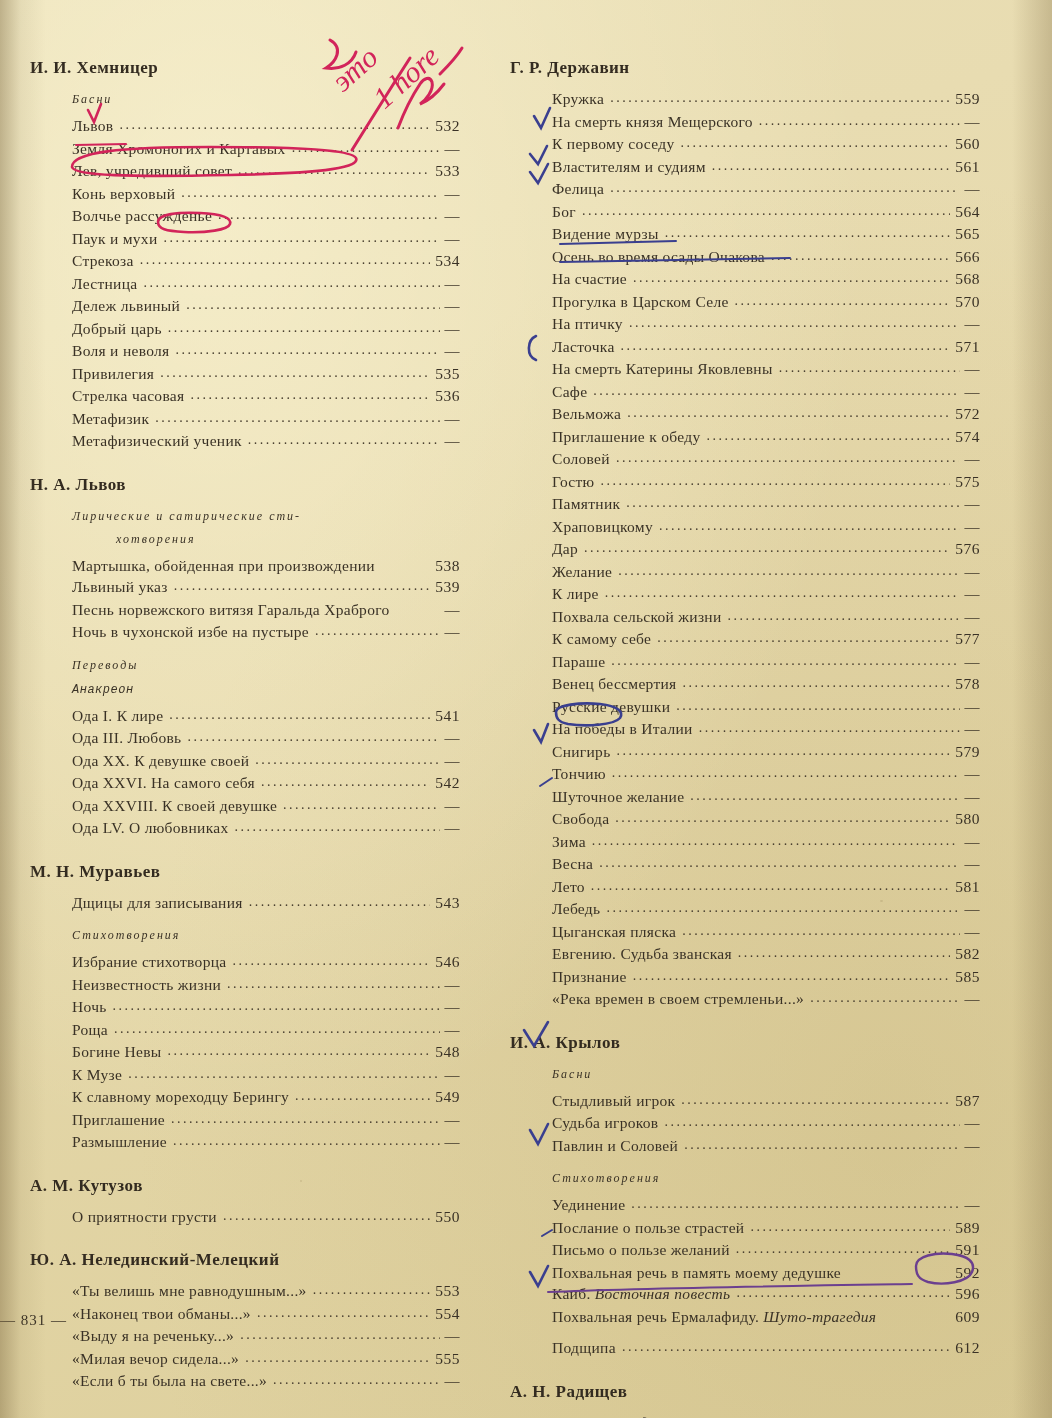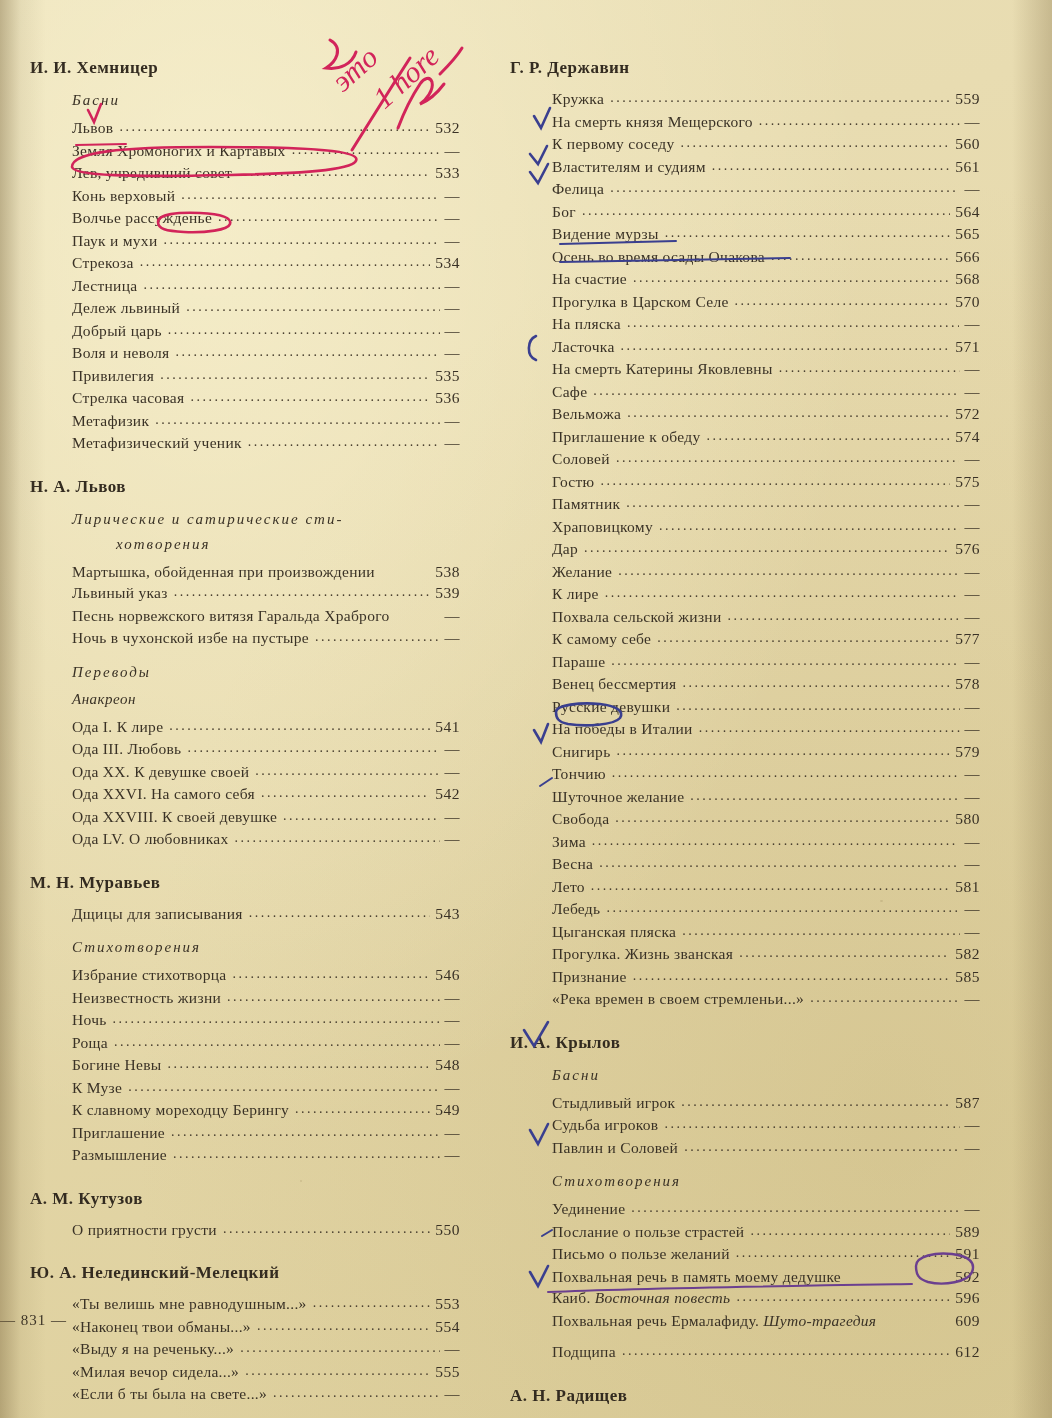--- a/index.html
+++ b/index.html
@@ -55,21 +55,21 @@
   .author {
     font-size: 17px;
     font-weight: bold;
     letter-spacing: 0.5px;
     margin: 22px 0 10px 0;
     color: #332b20;
   }
   .author.first { margin-top: 0; }
 
   .section {
-    font-size: 15px;
+    font-size: 12px;
     font-style: italic;
     letter-spacing: 2px;
     margin: 14px 0 8px 42px;
     color: #3a3226;
   }
   .section.tight { margin-top: 10px; }
 
   .entry {
     display: flex;
     align-items: baseline;
@@ -232,21 +232,21 @@
         <span class="t">Песнь норвежского витязя Гаральда Храброго</span>
         <span class="dots"></span>
         <span class="pg dash">—</span>
       </div>
       <div class="entry">
         <span class="t">Ночь в чухонской избе на пустыре</span>
         <span class="dots">........................................................................................................................</span>
         <span class="pg dash">—</span>
       </div>
       <div class="section">Переводы</div>
-      <div class="section tight" style="letter-spacing: 0.5px;">Анакреон</div>
+      <div class="section tight" style="letter-spacing: 0.5px; font-family: Liberation Mono, monospace;">Анакреон</div>
       <div class="entry">
         <span class="t">Ода I. К лире</span>
         <span class="dots">........................................................................................................................</span>
         <span class="pg">541</span>
       </div>
       <div class="entry">
         <span class="t">Ода III. Любовь</span>
         <span class="dots">........................................................................................................................</span>
         <span class="pg dash">—</span>
       </div>
@@ -401,21 +401,21 @@
         <span class="t">На счастие</span>
         <span class="dots">........................................................................................................................</span>
         <span class="pg">568</span>
       </div>
       <div class="entry">
         <span class="t">Прогулка в Царском Селе</span>
         <span class="dots">........................................................................................................................</span>
         <span class="pg">570</span>
       </div>
       <div class="entry">
-        <span class="t">На пляска</span>
+        <span class="t">На птичку</span>
         <span class="dots">........................................................................................................................</span>
         <span class="pg dash">—</span>
       </div>
       <div class="entry">
         <span class="t">Ласточка</span>
         <span class="dots">........................................................................................................................</span>
         <span class="pg">571</span>
       </div>
       <div class="entry">
         <span class="t">На смерть Катерины Яковлевны</span>
@@ -541,21 +541,21 @@
         <span class="t">Лебедь</span>
         <span class="dots">........................................................................................................................</span>
         <span class="pg dash">—</span>
       </div>
       <div class="entry">
         <span class="t">Цыганская пляска</span>
         <span class="dots">........................................................................................................................</span>
         <span class="pg dash">—</span>
       </div>
       <div class="entry">
-        <span class="t">Прогулка. Жизнь званская</span>
+        <span class="t">Евгению. Судьба званская</span>
         <span class="dots">........................................................................................................................</span>
         <span class="pg">582</span>
       </div>
       <div class="entry">
         <span class="t">Признание</span>
         <span class="dots">........................................................................................................................</span>
         <span class="pg">585</span>
       </div>
       <div class="entry">
         <span class="t">«Река времен в своем стремленьи...»</span>

